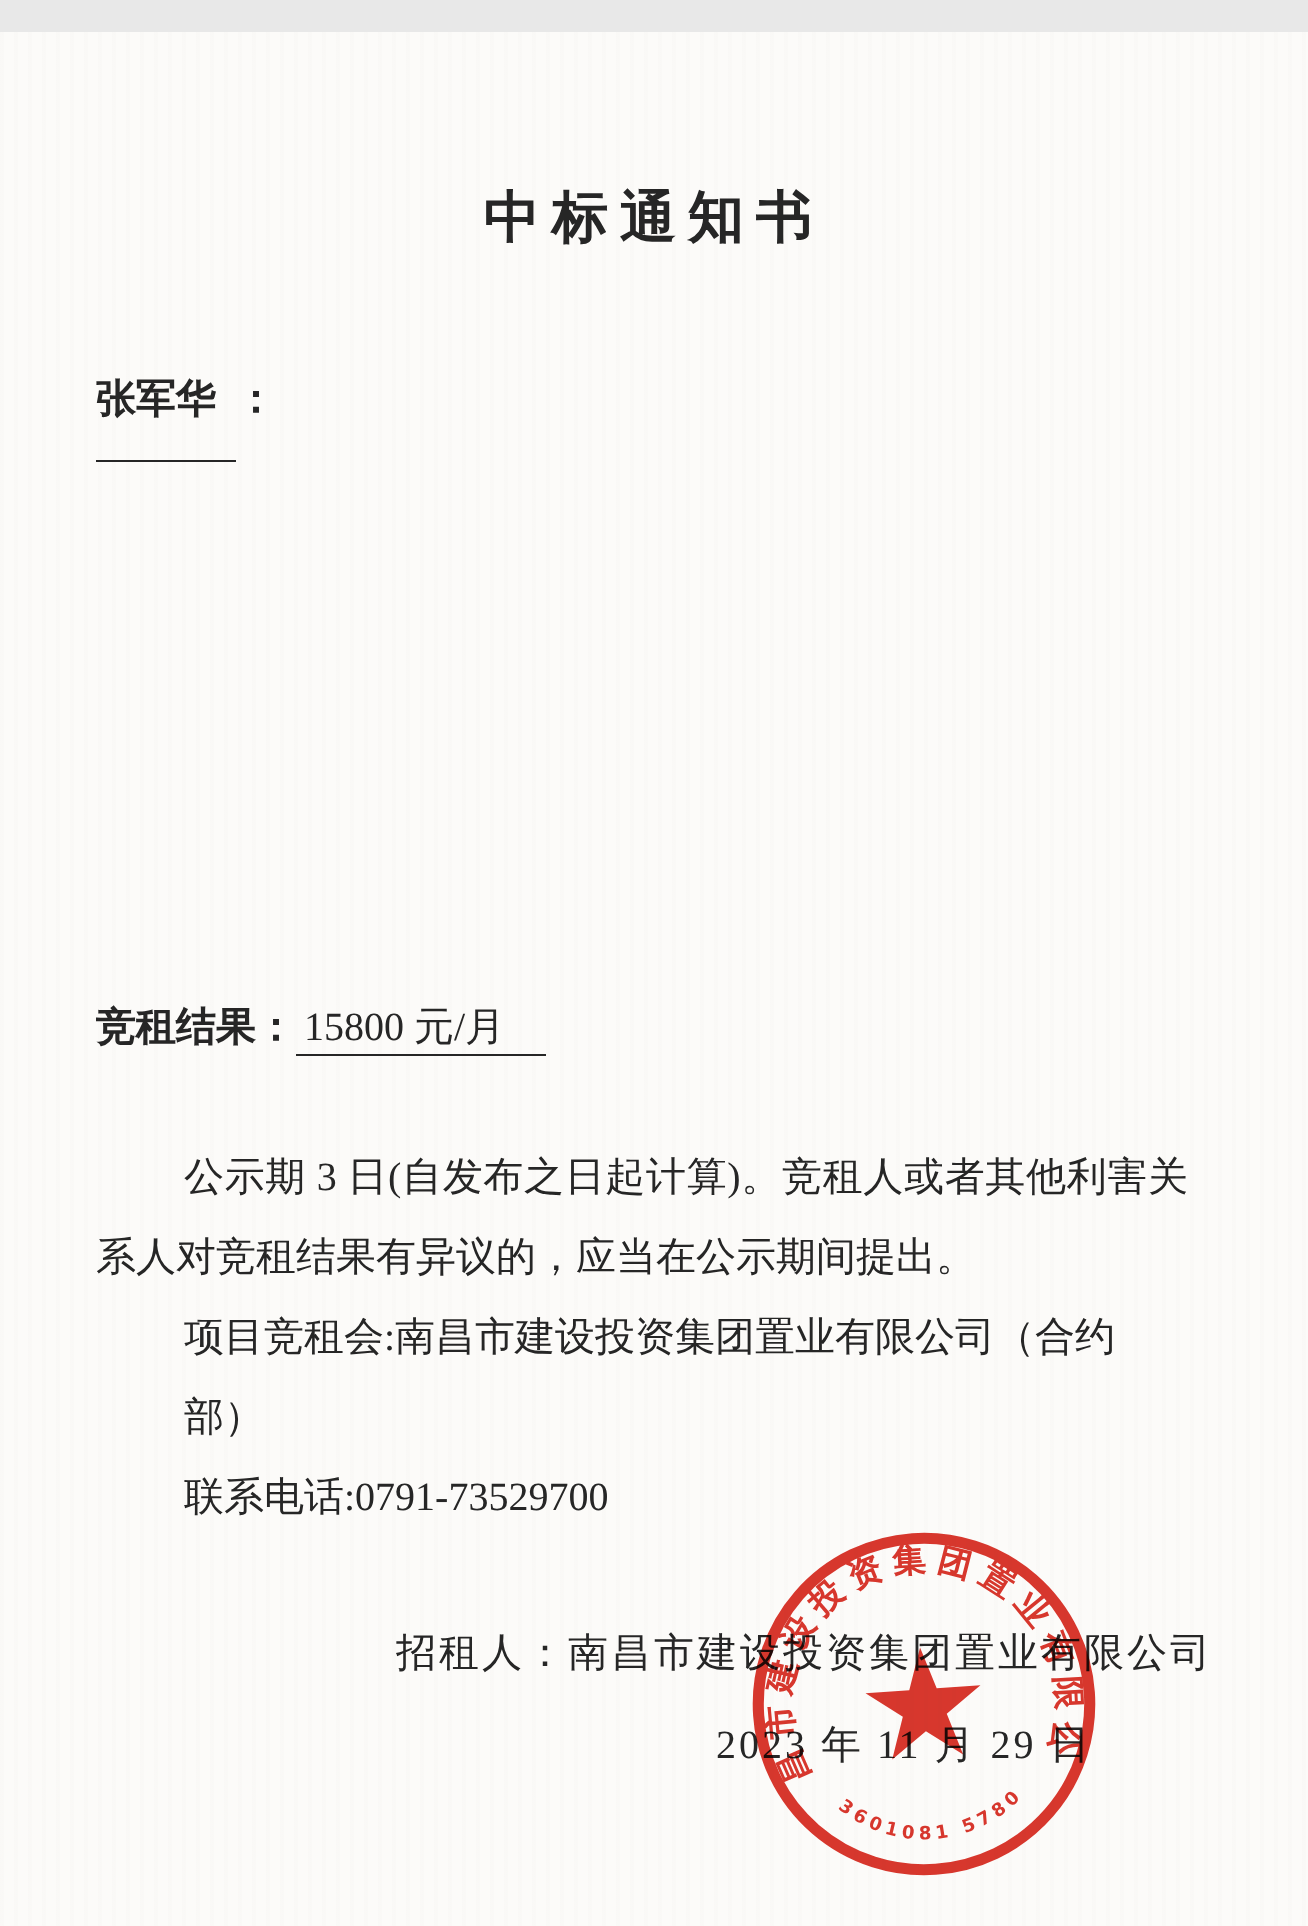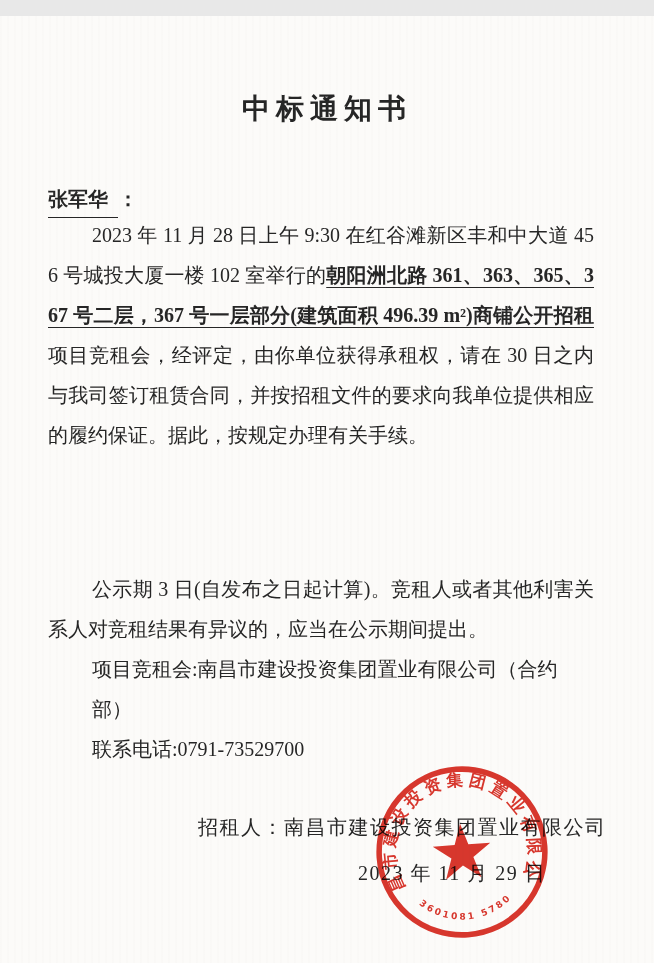--- a/index.html
+++ b/index.html
@@ -13,21 +13,21 @@
     background:repeating-linear-gradient(90deg,rgba(120,110,100,0.015) 0 2px,transparent 2px 7px);
   }
   .title{
     position:absolute;top:74px;left:0;right:0;margin:0;
     text-align:center;font-size:28px;font-weight:600;letter-spacing:6px;
   }
   .recipient{
     position:absolute;top:170px;left:48px;margin:0;
     font-size:20px;font-weight:bold;
   }
-  .recipient .name{border-bottom:1.6px solid #262626;padding:0 10px 7px 0;text-align:right;}
+  .recipient .name{border-bottom:1.6px solid #262626;padding:0 10px 19px 0;text-align:right;}
   .para1{
     position:absolute;top:199px;left:48px;width:546px;margin:0;
     font-size:20px;line-height:40px;text-align:justify;text-indent:2.2em;
     word-break:break-all;
   }
   .bu{font-weight:bold;text-decoration:underline;text-underline-offset:5px;text-decoration-thickness:1.4px;}
   .result{
     position:absolute;top:478px;left:48px;margin:0;
     font-size:20px;line-height:40px;
   }
@@ -56,22 +56,22 @@
 </style>
 </head>
 <body>
 
 <div class="page">
 
   <h1 class="title">中标通知书</h1>
 
   <p class="recipient"><span class="name">张军华</span><span>：</span></p>
 
-  <p class="para1"><span>2023 年 11 月 28 日上午 9:30 在红谷滩新区丰和中大道 456 号城投大厦一楼 102 室举行的</span><span class="bu">朝阳洲北路 361、363、365、367 号二层，367 号一层部分(建筑面积 496.39 m²)商铺公开招租</span><span>项目竞租会，经评定，由你单位获得承租权，请在 30 日之内与我司签订租赁合同，并按招租文件的要求向我单位提供相应的履约保证。据此，按规定办理有关手续。</span></p>
 
+  <p class="result"><span class="label">竞租结果：</span><span class="value">15800 元/月</span></p>
 
   <div class="block2">
     <p class="publicity">公示期 3 日(自发布之日起计算)。竞租人或者其他利害关系人对竞租结果有异议的，应当在公示期间提出。</p>
     <p class="supervisor">项目竞租会:南昌市建设投资集团置业有限公司（合约部）</p>
     <p class="phone">联系电话:0791-73529700</p>
   </div>
 
   <p class="lessor">招租人：南昌市建设投资集团置业有限公司</p>
   <p class="sign-date">2023 年 11 月 29 日</p>
 

